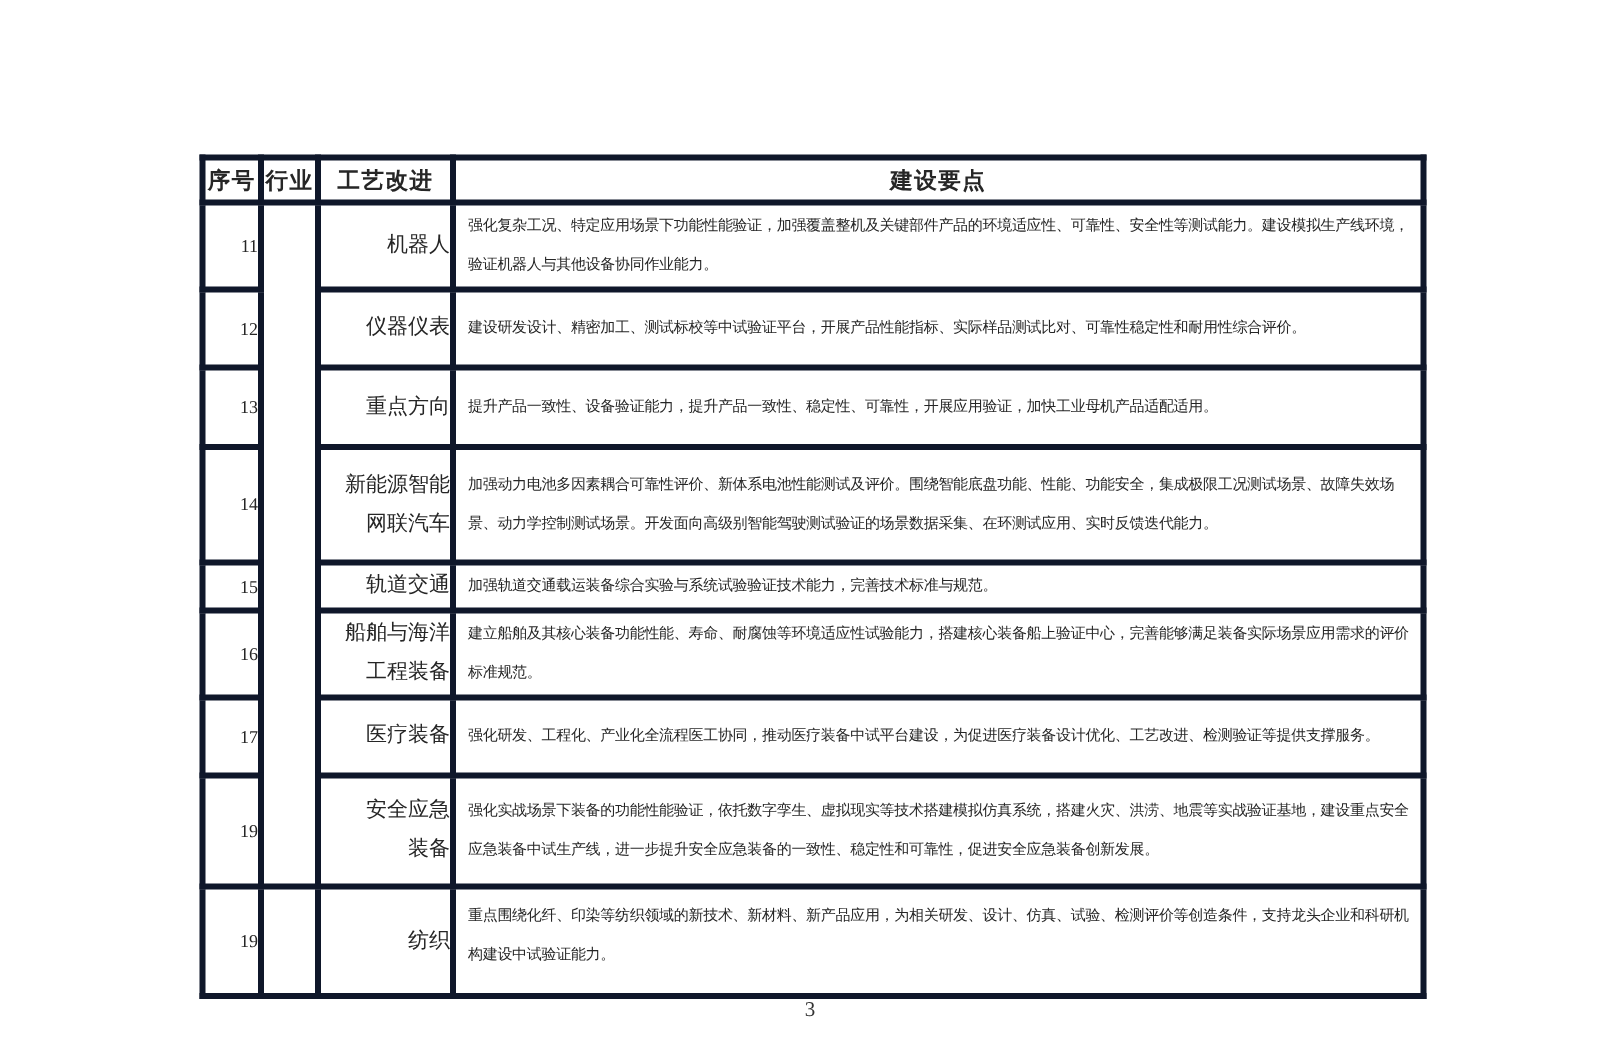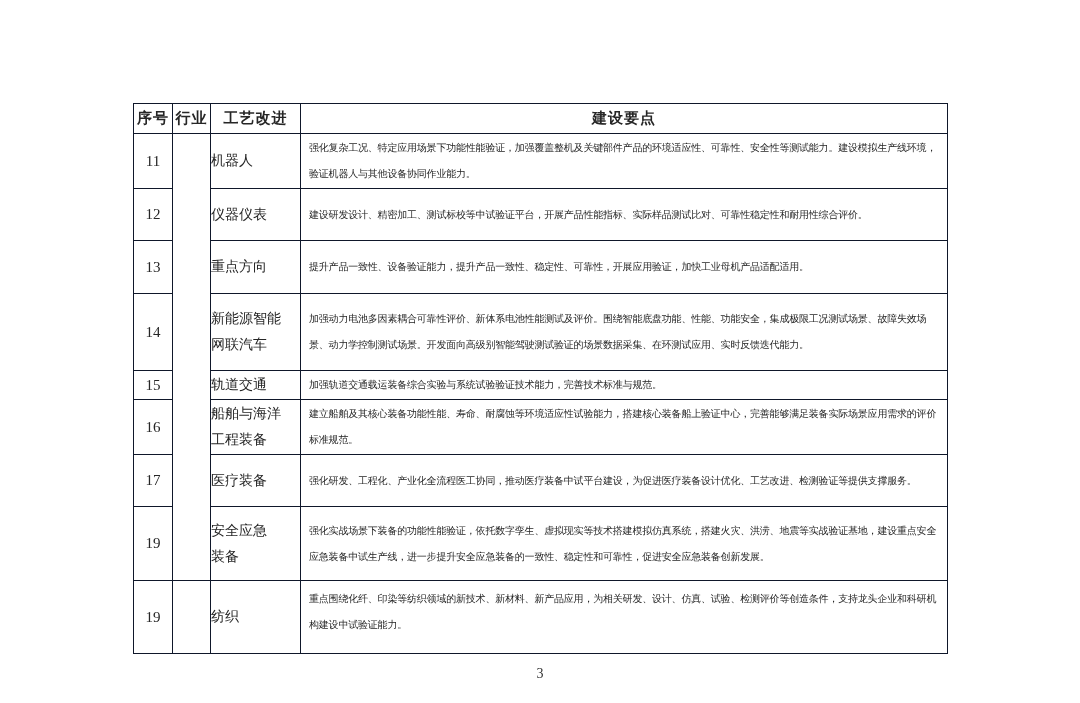--- a/index.html
+++ b/index.html
@@ -6,36 +6,36 @@
   body{
     width:1080px;height:703px;background:#ffffff;position:relative;
     font-family:"Liberation Serif","DejaVu Serif",serif;color:#262626;
     overflow:hidden;
   }
   .doc-table{
     position:absolute;left:133px;top:103px;width:814px;
     border-collapse:collapse;table-layout:fixed;
   }
   .doc-table td,.doc-table th{
-    border:1px solid #0f172a;
+    border:4px solid #0f172a;
     padding:0;
     overflow:hidden;
   }
   .doc-table th{
     font-weight:bold;font-size:15px;text-align:center;vertical-align:middle;
     letter-spacing:1px;
   }
   td.no{
-    text-align:center;vertical-align:middle;font-size:15px;
+    text-align:right;vertical-align:middle;font-size:12px;
   }
   td.industry{
     vertical-align:middle;
   }
   td.dir{
-    text-align:left;vertical-align:middle;font-size:14px;line-height:26px;
+    text-align:right;vertical-align:middle;font-size:14px;line-height:26px;
     white-space:pre-line;
   }
   td.points{
     font-size:10px;line-height:26px;vertical-align:middle;
     padding:1px 4px 1px 8px;letter-spacing:-0.2px;text-align:left;
   }
   td.points.top{
     vertical-align:top;padding-top:5px;
   }
   .page-number{

